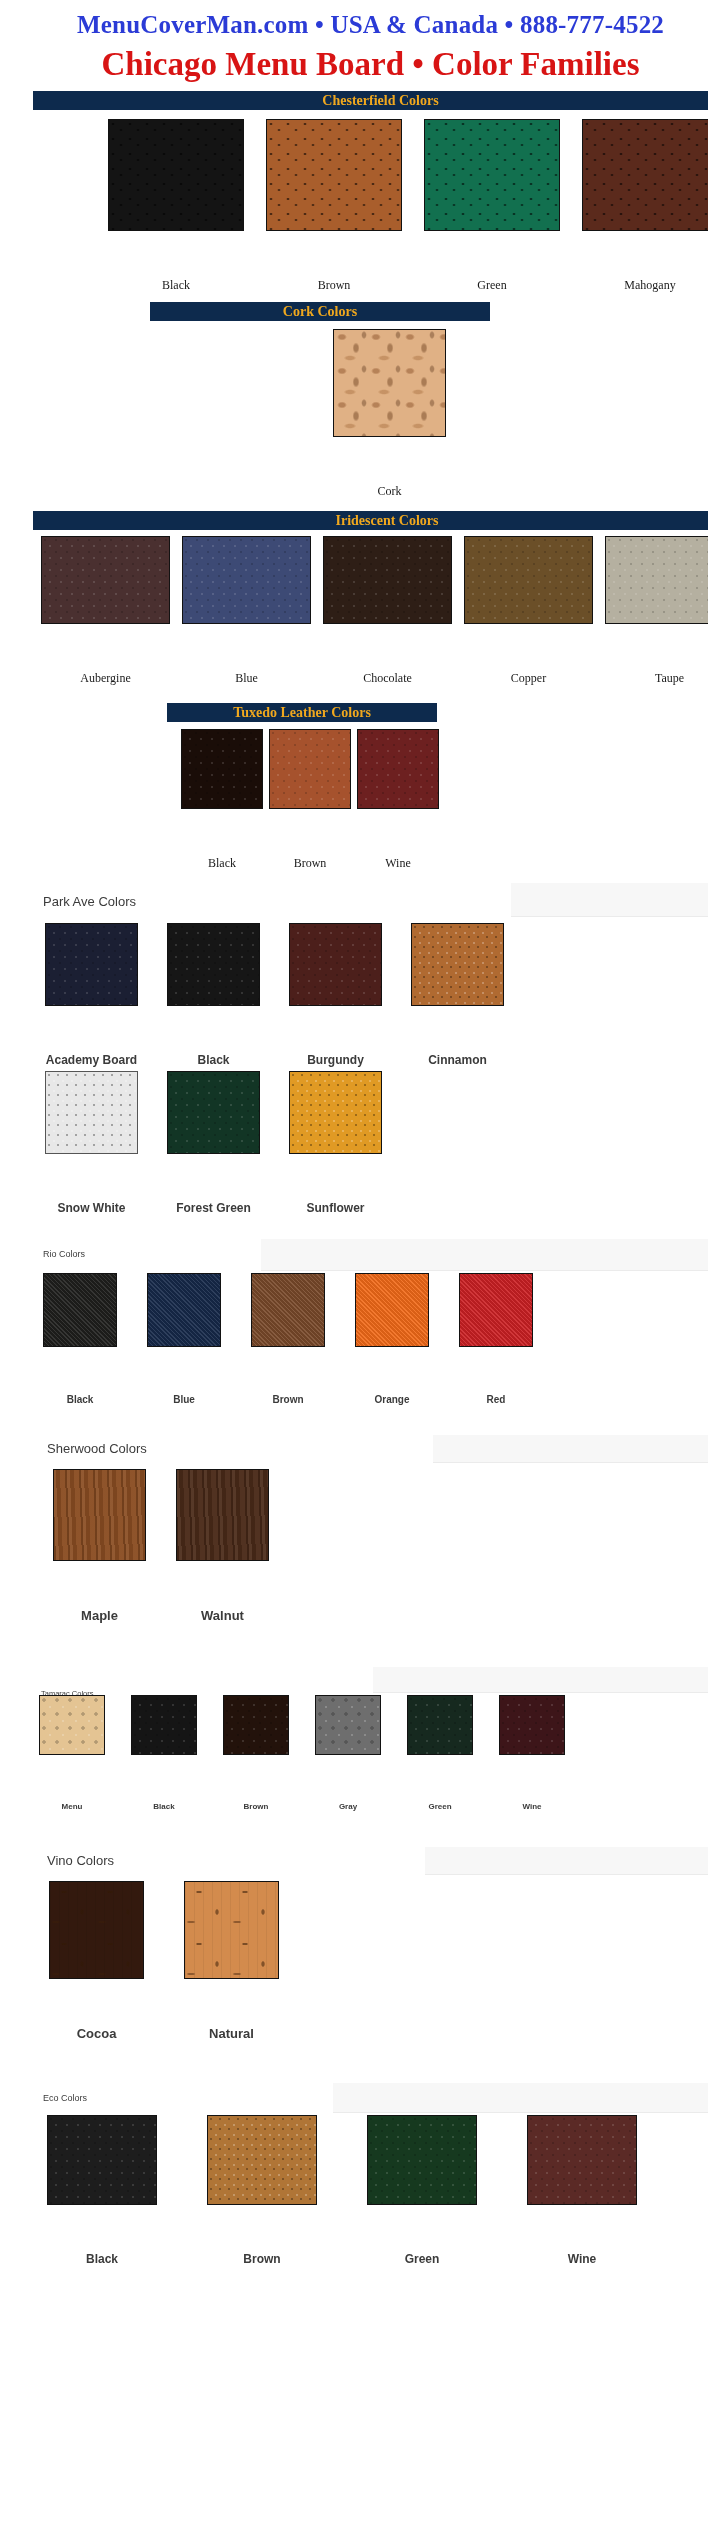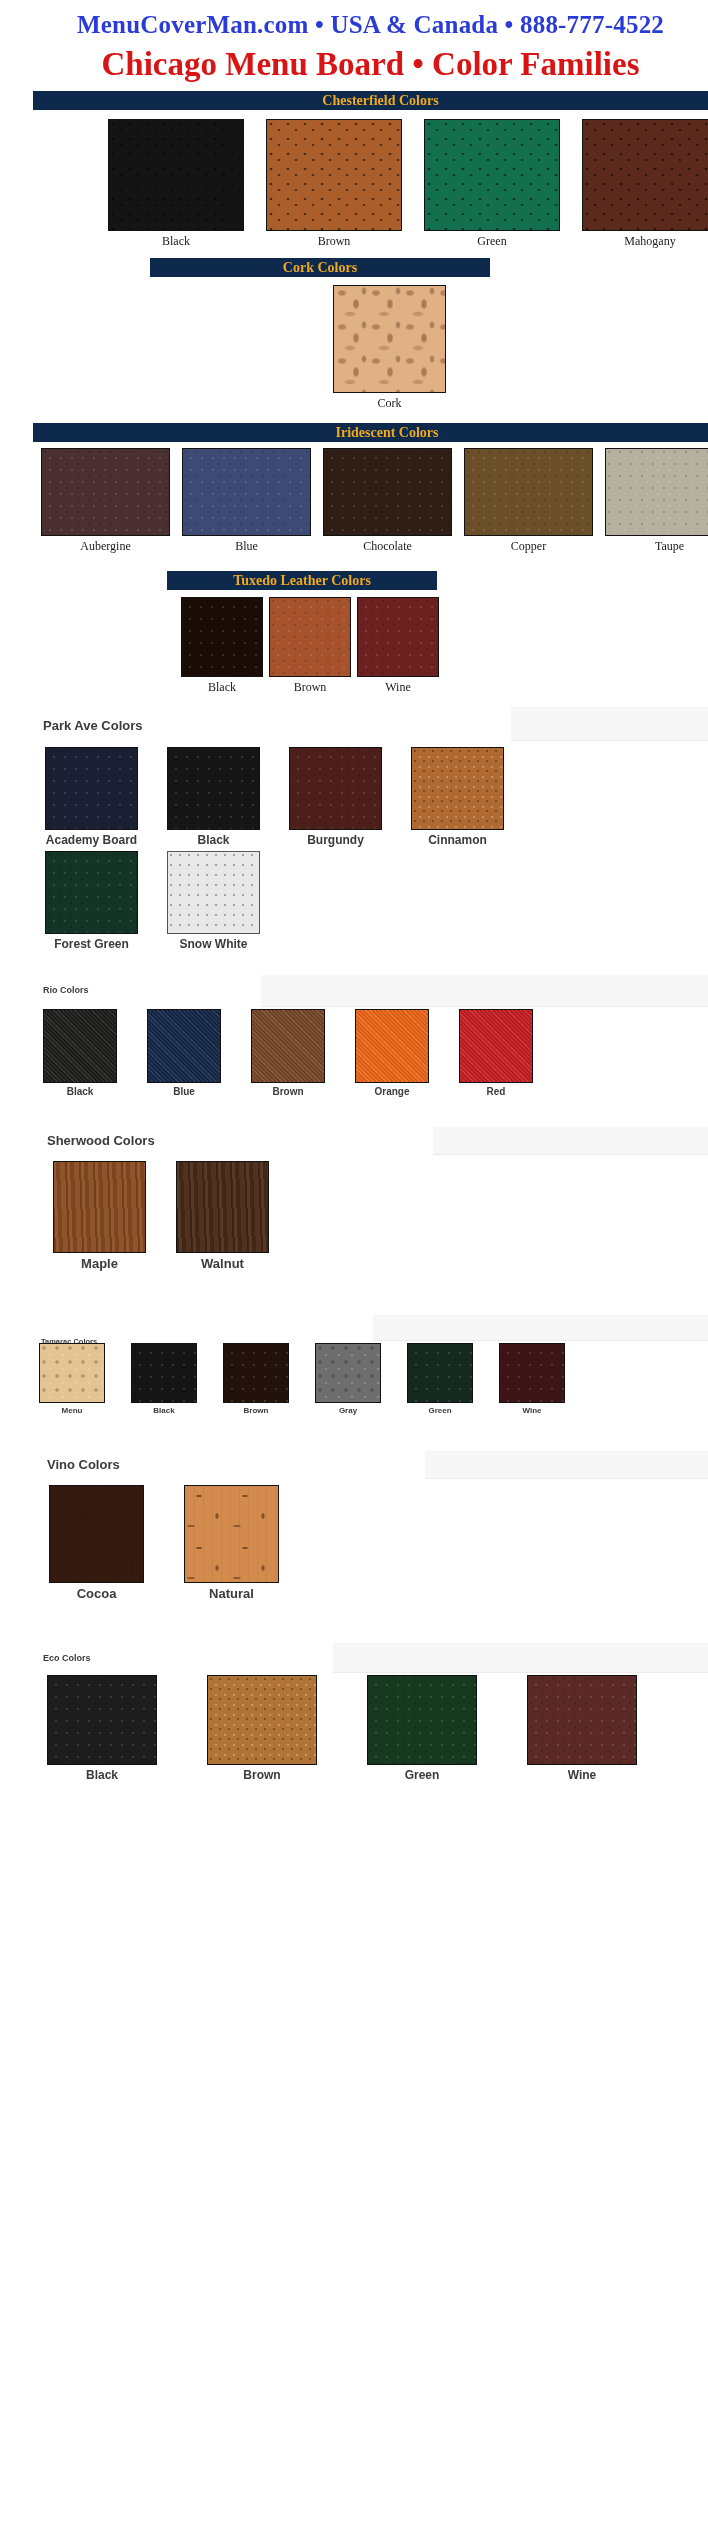--- a/index.html
+++ b/index.html
@@ -45,39 +45,39 @@
     font-size:14px;
     text-align:center;
     line-height:19px;
     height:19px;
     margin:0 auto;
   }
 
   
   .plainhead {
     font-family:"Liberation Sans","DejaVu Sans",sans-serif;
-    font-weight:bold;
+    font-weight:normal;
     color:#3b3b3b;
     font-size:13px;
     padding-left:10px;
   }
   .plainhead.sm { font-size:9px; }
   .plainhead.xs { font-size:7.5px; }
 
   
   .ghostpanel {
     position:absolute;
     background:#f7f7f7;
     border-bottom:1px solid #ebebeb;
     z-index:0;
   }
 
   
   .row { display:flex; position:relative; z-index:1; }
-  .cell { display:flex; flex-direction:column; align-items:center; }
+  .cell { display:flex; flex-direction:column; align-items:center;gap:44px; }
   .sw { border:1px solid #121212; display:block; background-repeat:repeat; }
   .swlabel {
     font-family:"Liberation Serif","DejaVu Serif",serif;
     color:#1a1a1a;
     font-size:12px;
     text-align:center;
     margin-top:3px;
     white-space:nowrap;
   }
   .swlabel.sans {
@@ -237,26 +237,30 @@
       <span class="sw tex-pebble" style="width:93px;height:83px;background-color:#4c1f1b;"></span>
       <span class="swlabel sans s13">Burgundy</span>
     </div>
     <div class="cell">
       <span class="sw tex-pebble-strong" style="width:93px;height:83px;background-color:#b06a31;"></span>
       <span class="swlabel sans s13">Cinnamon</span>
     </div>
   </div>
   <div class="row" style="padding:4px 0 0 12px; gap:29px;">
     <div class="cell">
+      <span class="sw tex-pebble-strong" style="width:93px;height:83px;background-color:#e8e8e8;border-color:#555;"></span>
+      <span class="swlabel sans s13">Snow White</span>
+    </div>
+    <div class="cell">
       <span class="sw tex-pebble" style="width:93px;height:83px;background-color:#123525;"></span>
       <span class="swlabel sans s13">Forest Green</span>
     </div>
     <div class="cell">
-      <span class="sw tex-pebble-strong" style="width:93px;height:83px;background-color:#e8e8e8;border-color:#555;"></span>
-      <span class="swlabel sans s13">Snow White</span>
+      <span class="sw tex-pebble-strong" style="width:93px;height:83px;background-color:#e09a24;"></span>
+      <span class="swlabel sans s13">Sunflower</span>
     </div>
   </div>
 
   <div style="position:relative;height:32px;margin-top:26px;">
     <div class="ghostpanel" style="left:228px;top:-2px;width:480px;height:32px;"></div>
     <div class="plainhead sm" style="position:relative;top:8px;">Rio Colors</div>
   </div>
   <div class="row" style="padding:0 0 0 10px; gap:30px;">
     <div class="cell">
       <span class="sw tex-weave" style="width:74px;height:74px;background-color:#1f1f1d;"></span>

